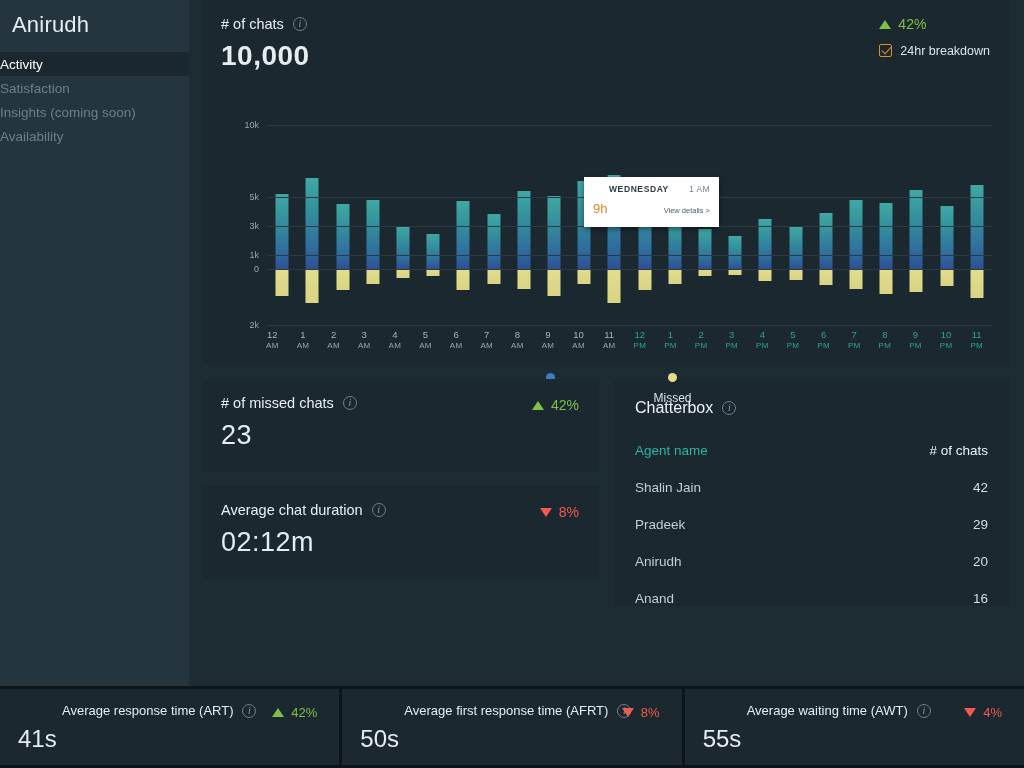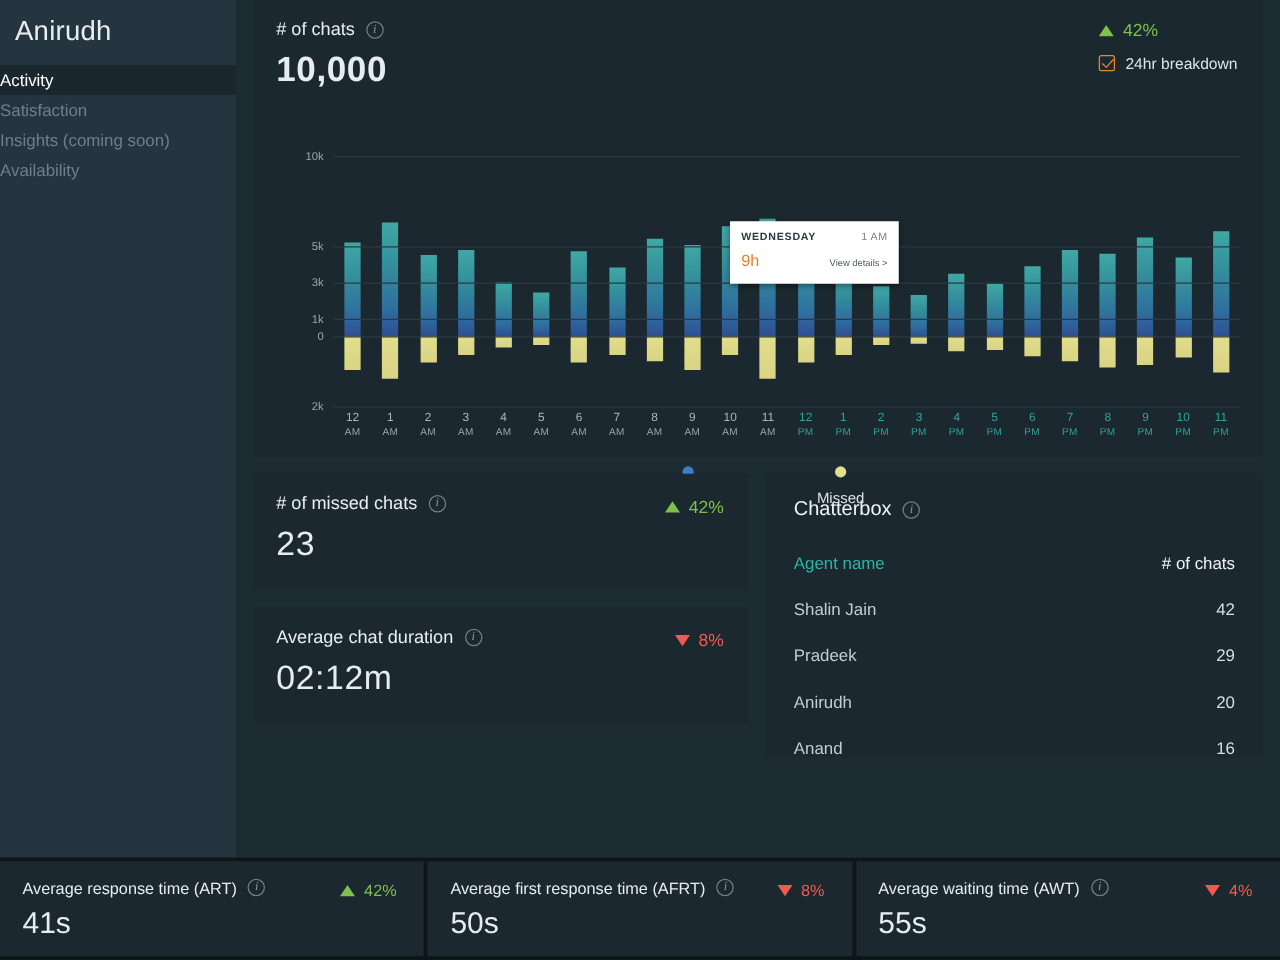--- a/index.html
+++ b/index.html
@@ -86,37 +86,37 @@
   .bar-col { flex: 1; height: 200px; position: relative; }
   .bar-pos {
     position: absolute; left: 50%; transform: translateX(-50%); width: 13px;
     background: linear-gradient(to bottom, #3fa8a4 0%, #34909c 35%, #2f6f9e 75%, #2e4f93 100%);
   }
   .bar-neg {
     position: absolute; left: 50%; transform: translateX(-50%); width: 13px;
     background: linear-gradient(to bottom, #e2de8c 0%, #d9d384 100%);
   }
 
-  .x-axis { position: absolute; left: 46px; right: 0; top: 204px; display: flex; }
+  .x-axis { position: absolute; left: 36px; right: 0; top: 204px; display: flex; }
   .x-col { flex: 1; text-align: center; line-height: 1.25; }
   .x-h { font-size: 9.5px; color: #a9b5bc; display: block; }
   .x-m { font-size: 8px; color: #9aa7ae; display: block; letter-spacing: .3px; }
   .x-col.pm .x-h, .x-col.pm .x-m { color: #2ea39b; }
 
   .legend { position: absolute; left: 0; right: 0; top: 248px; display: flex; justify-content: center; gap: 74px; }
   .legend-item { display: flex; align-items: center; gap: 9px; font-size: 12px; color: #d9e1e6; flex-direction: column; }
   .dot { width: 9px; height: 9px; border-radius: 50%; }
 
   
   .tooltip {
     position: absolute; left: 381px; top: 177px; width: 135px; height: 50px;
     background: #ffffff; box-shadow: 0 2px 5px rgba(0,0,0,.45);
     padding: 7px 9px; z-index: 20;
   }
-  .tt-row { display: flex; justify-content: space-between; align-items: baseline; }
+  .tt-row { display: flex; justify-content: space-between; align-items: baseline; margin-left: 16px; }
   .tt-day { font-size: 8.5px; color: #2c3a42; font-weight: bold; letter-spacing: .6px; }
   .tt-hour { font-size: 8.5px; color: #74838c; letter-spacing: .4px; }
   .tt-row2 { display: flex; justify-content: space-between; align-items: baseline; margin-top: 7px; }
   .tt-val { font-size: 13px; color: #e2822d; }
   .tt-link { font-size: 7.5px; color: #4d5c65; }
 
   
   .lower { display: flex; gap: 14px; margin-top: 14px; }
   .lower-left { width: 396px; flex: 0 0 396px; display: flex; flex-direction: column; gap: 14px; }
   .stat-card { height: 93px; padding: 16px 18px; position: relative; }
@@ -130,21 +130,21 @@
   .agent-head .left { color: #2fb3a4; }
   .agent-head .right { color: #eef3f6; }
   .agent-row { display: flex; justify-content: space-between; margin-top: 22px; font-size: 13.5px; color: #c3cdd3; }
   .agent-row .num { color: #d6dee3; }
 
   
   .bottom-strip { height: 82px; display: flex; background: #0e1519; }
   .bstat { flex: 1; background: #1b282f; margin: 3px 0 3px 0; padding: 14px 18px; position: relative; }
   .bstat + .bstat { border-left: 3px solid #0e1519; }
   .bstat .delta { position: absolute; right: 22px; top: 16px; font-size: 13px; }
-  .bstat-title { font-size: 13px; color: #e6ecef; display: flex; align-items: flex-start; }
+  .bstat-title { font-size: 13px; color: #e6ecef; display: flex; align-items: flex-end; margin-left: 44px; }
   .bstat-value { font-size: 24px; color: #e6ecef; font-weight: 300; margin-top: 7px; }
 </style>
 </head>
 <body>
 
 <div id="app">
 
   <div class="top-region">
 
     <aside class="sidebar">

